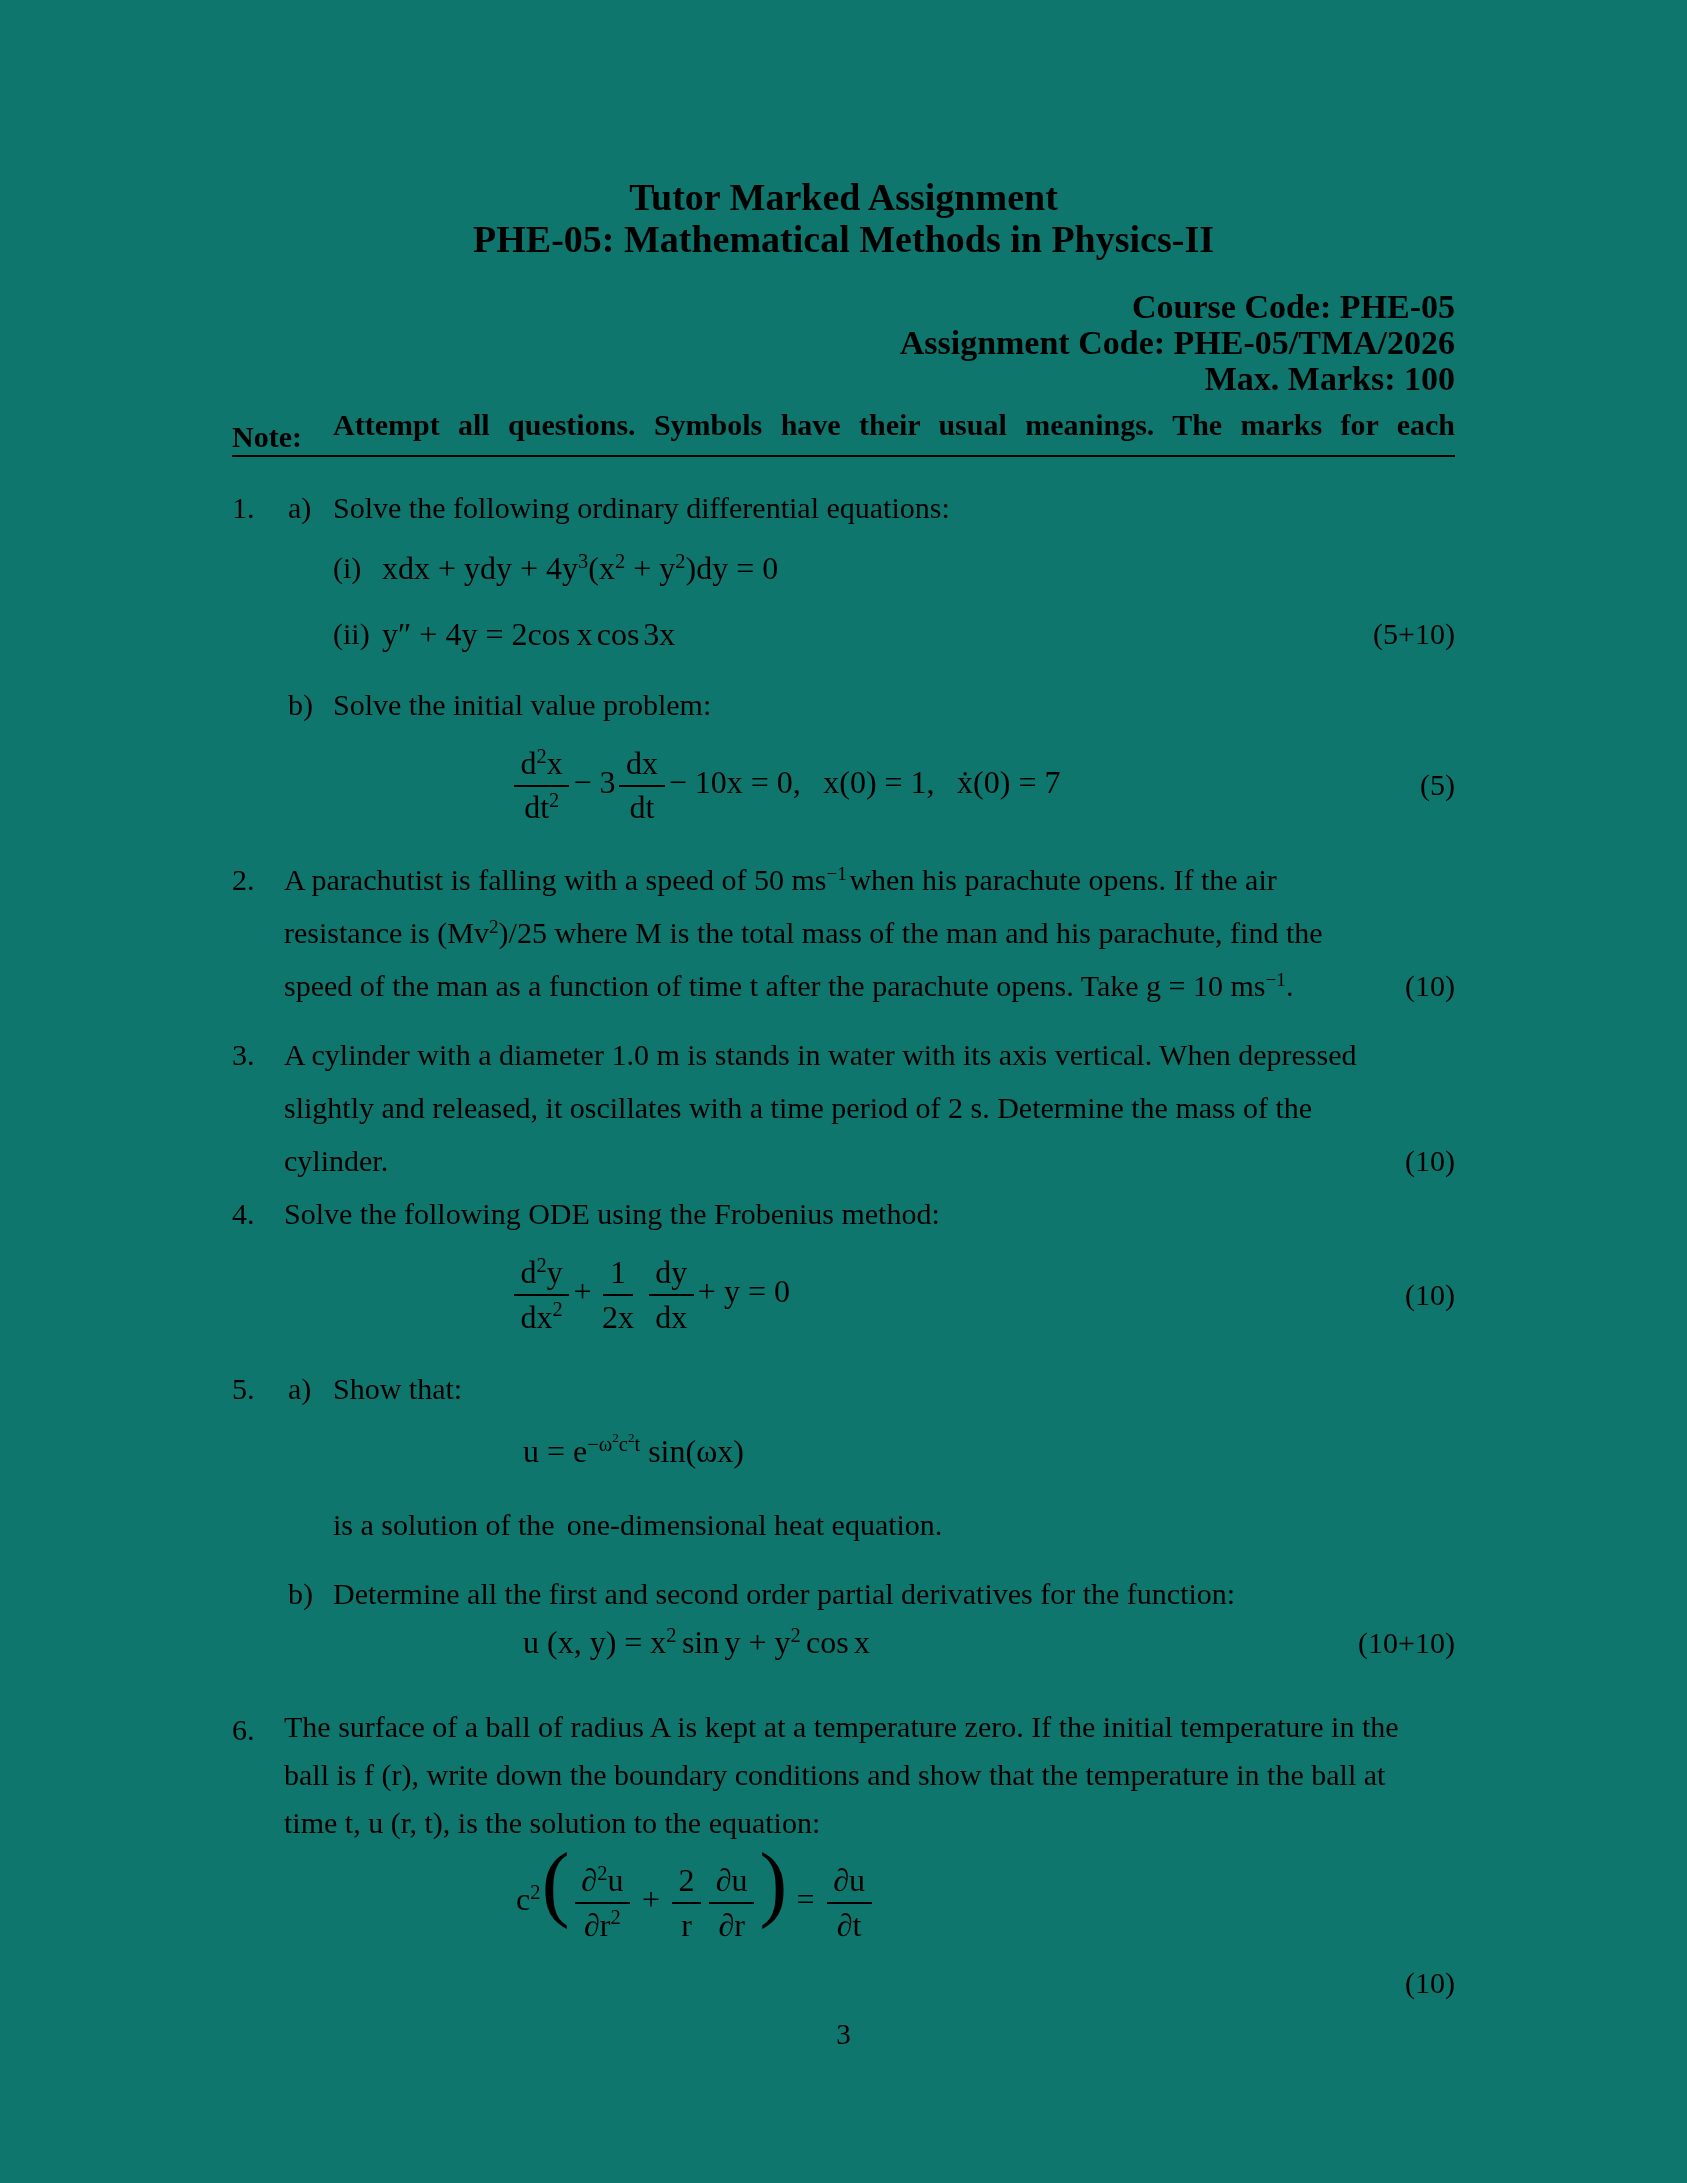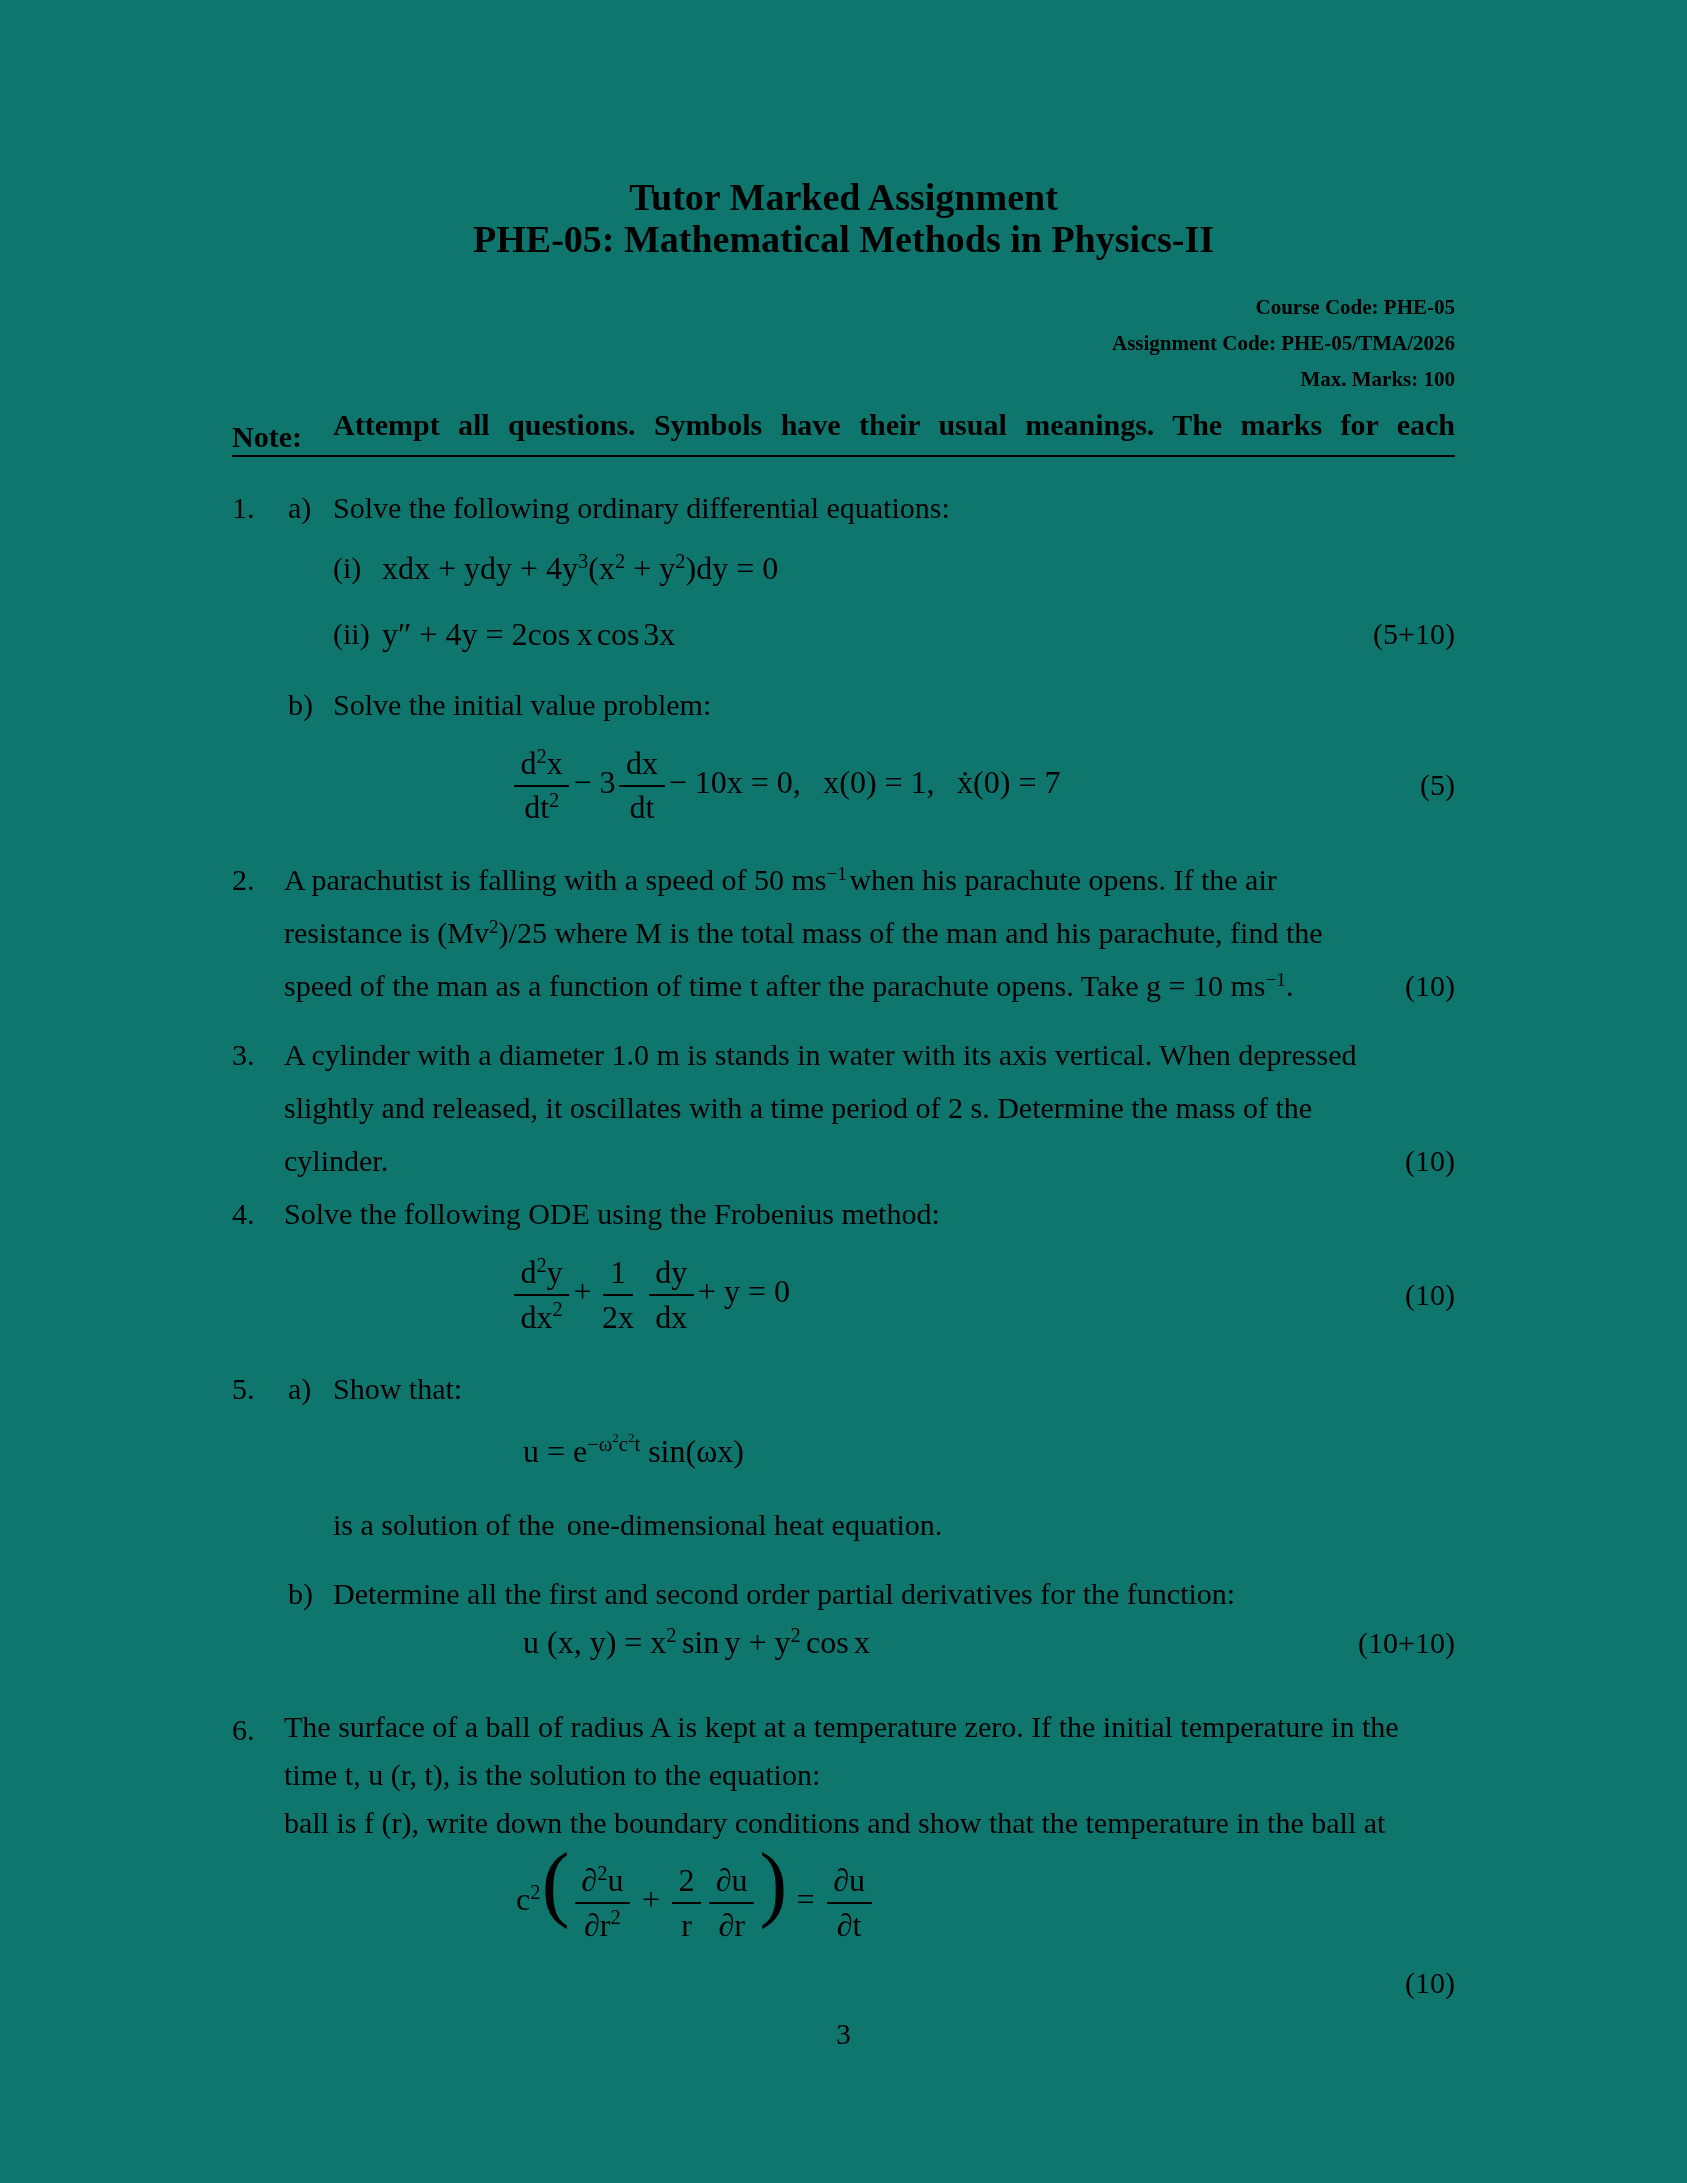--- a/index.html
+++ b/index.html
@@ -9,21 +9,21 @@
     box-sizing:border-box;
     padding:176px 232px 0 232px;
     overflow:hidden;
     background:#0f766e;
     color:#000000;
     font-family:"Liberation Serif","DejaVu Serif",serif;
     font-size:30px;
   }
   
   .title-block{text-align:center;font-weight:bold;font-size:38px;line-height:42px;}
-  .code-block{text-align:right;font-weight:bold;font-size:21px;line-height:36px;margin-top:29px;}
+  .code-block{text-align:right;font-weight:bold;font-size:34px;line-height:36px;margin-top:29px;}
   
   .note{position:relative;margin-top:6.6px;font-weight:bold;line-height:42px;padding-left:101px;}
   .note-label{position:absolute;left:0;top:12px;}
   .note-line1{text-align:justify;text-align-last:justify;}
   .rule{height:0;border-top:2.6px solid #000;margin-top:9.3px;}
   
   .row{position:relative;}
   .lh{line-height:53px;}
   .qnum{display:inline-block;width:56px;}
   .sublbl{display:inline-block;width:45px;}
@@ -174,22 +174,22 @@
 
   <div class="eqrow pl440 h-sm">
     <span><span class="mi">u</span><span class="mr"> (</span><span class="mi">x</span><span class="mr">, </span><span class="mi">y</span><span class="mr">) = </span><span class="mi">x</span><span class="msup"><span class="mr">2</span></span><span class="msp" style="width: 5.3px;"></span><span class="mr">sin</span><span class="msp" style="width: 5.3px;"></span><span class="mi">y</span><span class="mr"> + </span><span class="mi">y</span><span class="msup"><span class="mr">2</span></span><span class="msp" style="width: 5.3px;"></span><span class="mr">cos</span><span class="msp" style="width: 5.3px;"></span><span class="mi">x</span></span>
     <span class="marks">(10+10)</span>
   </div>
 
   <div class="q-para mt56 lh72">
     <span class="qnum2 lh72">6.</span>
     <div>
         <div class="qline"><span class="mr">The surface of a ball of radius A is kept at a temperature zero. If the initial temperature in the</span></div>
+        <div class="qline"><span class="mr">ball is </span><span class="mi">f</span><span class="mr"> (</span><span class="mi">r</span><span class="mr">), write down the boundary conditions and show that the temperature in the ball at</span></div>
         <div class="qline"><span class="mr">time </span><span class="mi">t</span><span class="mr">, </span><span class="mi">u</span><span class="mr"> (</span><span class="mi">r</span><span class="mr">, </span><span class="mi">t</span><span class="mr">), is the solution to the equation:</span></div>
-        <div class="qline"><span class="mr">ball is </span><span class="mi">f</span><span class="mr"> (</span><span class="mi">r</span><span class="mr">), write down the boundary conditions and show that the temperature in the ball at</span></div>
       </div>
   </div>
 
   <div class="eqrow pl430 h-six">
     <span><span class="mi">c</span><span class="msup"><span class="mr">2</span></span><span class="mbigp">(</span><span class="mpin"><span class="mfrac">
             <span class="mnum"><span class="mi">∂</span><span class="msup"><span class="mr">2</span></span><span class="mi">u</span></span>
             <span class="mden"><span class="mi">∂r</span><span class="msup"><span class="mr">2</span></span></span>
           </span><span class="mr"> + </span><span class="mfrac">
             <span class="mnum"><span class="mr">2</span></span>
             <span class="mden"><span class="mi">r</span></span>

